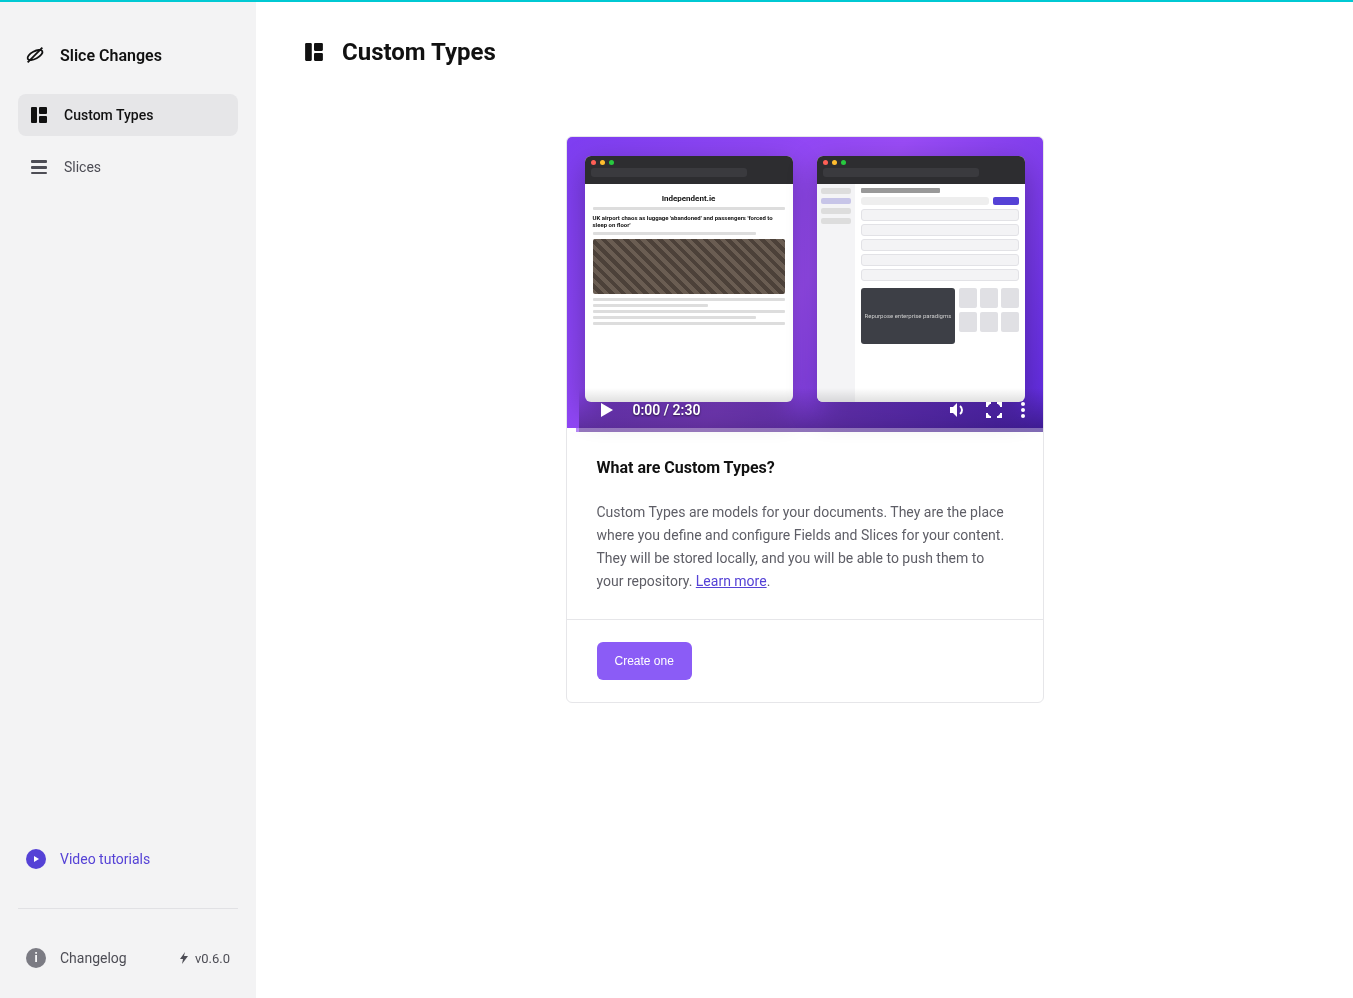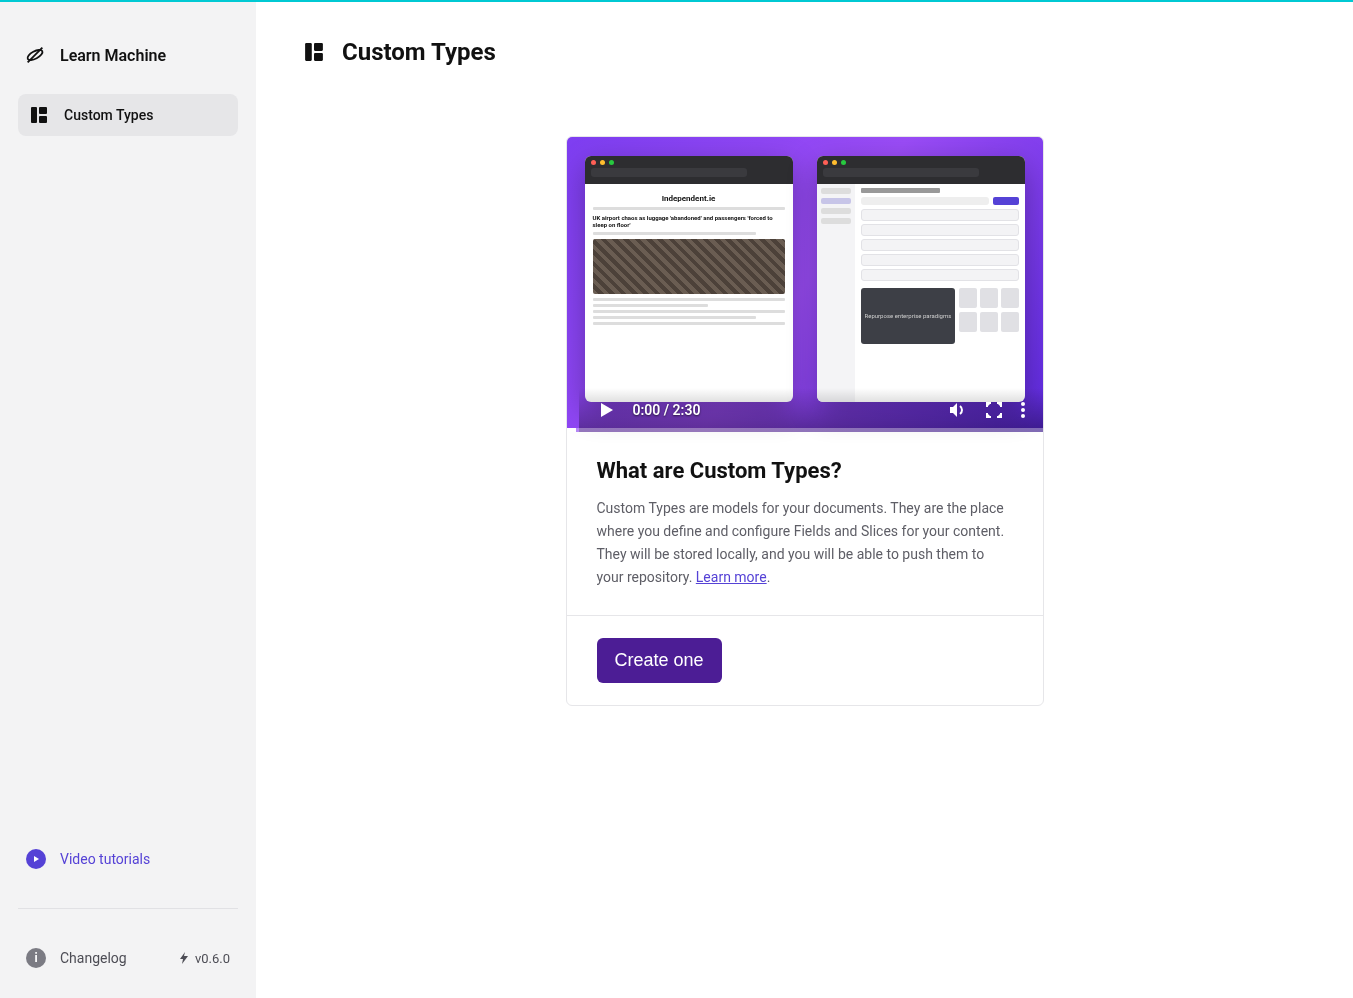--- a/index.html
+++ b/index.html
@@ -201,44 +201,44 @@
 .progress-line {
   position: absolute; left: 0; right: 0; bottom: 0;
   height: 4px; background: rgba(255,255,255,.35);
 }
 .progress-fill{width:2%;height:100%;background:#fff;}
 
 .card-body {
   padding: 26px 30px;
 }
 .card-heading {
-  font-size: 22px;
+  font-size: 16px;
   font-weight: 700;
-  margin-bottom: 14px;
+  margin-bottom: 24px;
 }
 .card-text {
   font-size: 14px;
   color: #5e5e66;
   line-height: 1.65;
 }
 .card-text a { color: #5542d6; text-decoration: underline; cursor:pointer;}
 .card-footer {
   border-top: 1px solid #e6e6e9;
   padding: 22px 30px;
   display: flex;
   align-items: center;
   gap: 24px;
 }
 .cta-btn {
-  background: #4c1d95;
+  background: #8b5cf6;
   color: #fff;
   border: none;
   padding: 12px 18px;
   border-radius: 6px;
-  font-size: 18px;
+  font-size: 12px;
   font-weight: 500;
   cursor: pointer;
 }
 .cta-hint {
   color: #9a9aa3;
   font-size: 13px;
   line-height: 1.5;
   max-width: 260px;
 }
 .icon { display:inline-flex; }
@@ -249,33 +249,43 @@
 <div class="app">
 
   <aside class="sidebar">
     <div class="brand">
       <span class="icon">
         <svg width="22" height="22" viewBox="0 0 24 24">
             <ellipse cx="12" cy="12" rx="9" ry="4" fill="none" stroke="#111" stroke-width="2" transform="rotate(-28 12 12)"></ellipse>
             <line x1="4" y1="20" x2="20" y2="4" stroke="#111" stroke-width="2"></line>
           </svg>
       </span>
-      <span class="brand-name">Learn Machine</span>
+      <span class="brand-name">Slice Changes</span>
     </div>
 
     <nav class="nav">
       <div class="nav-item active">
         <span class="icon">
           <svg width="18" height="18" viewBox="0 0 18 18">
               <rect x="1" y="1" width="6" height="16" rx="1" fill="#111"></rect>
               <rect x="9" y="1" width="8" height="7" rx="1" fill="#111"></rect>
               <rect x="9" y="10" width="8" height="7" rx="1" fill="#111"></rect>
             </svg>
         </span>
         <span>Custom Types</span>
+      </div>
+      <div class="nav-item">
+        <span class="icon">
+          <svg width="18" height="18" viewBox="0 0 18 18">
+              <rect x="1" y="2" width="16" height="3" rx="1" fill="#4d4d55"></rect>
+              <rect x="1" y="8" width="16" height="3" rx="1" fill="#4d4d55"></rect>
+              <rect x="1" y="14" width="16" height="2" rx="1" fill="#4d4d55"></rect>
+            </svg>
+        </span>
+        <span>Slices</span>
       </div>
     </nav>
 
     <div class="footer">
       <div class="footer-item video">
         <span class="pill">
           <svg width="10" height="10" viewBox="0 0 10 10">
               <polygon points="3,2 8,5 3,8"></polygon>
             </svg>
         </span>

